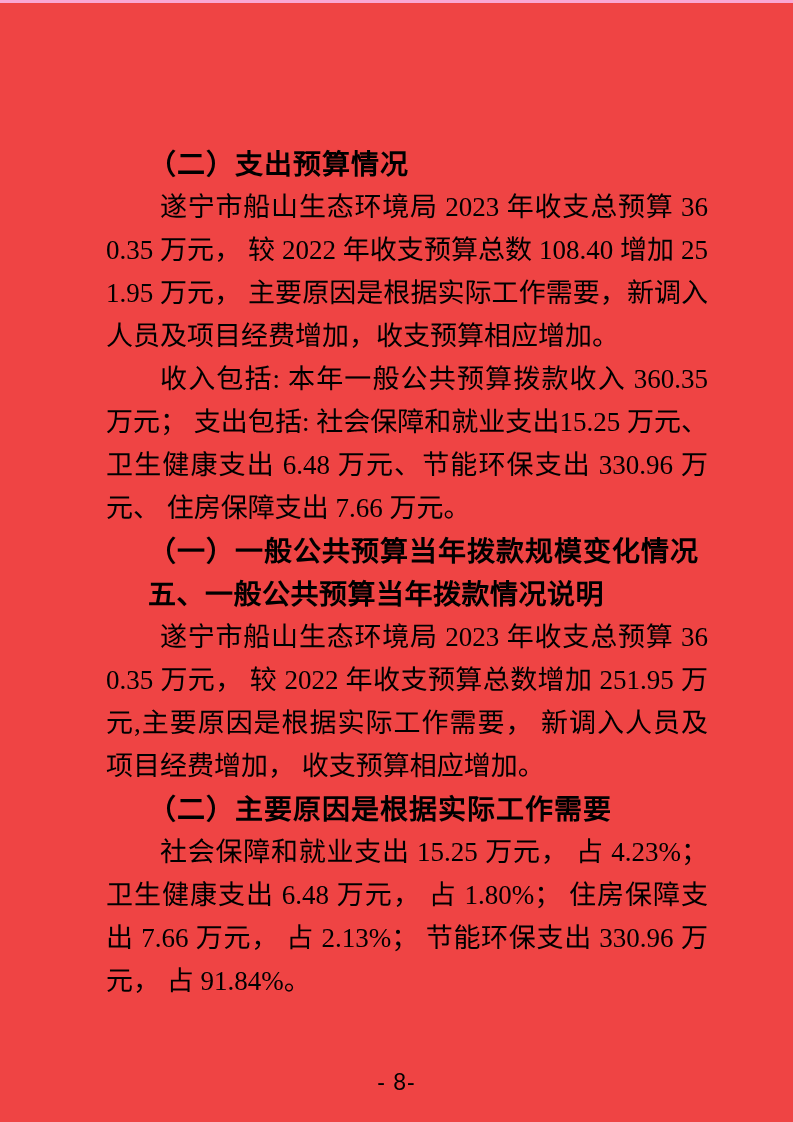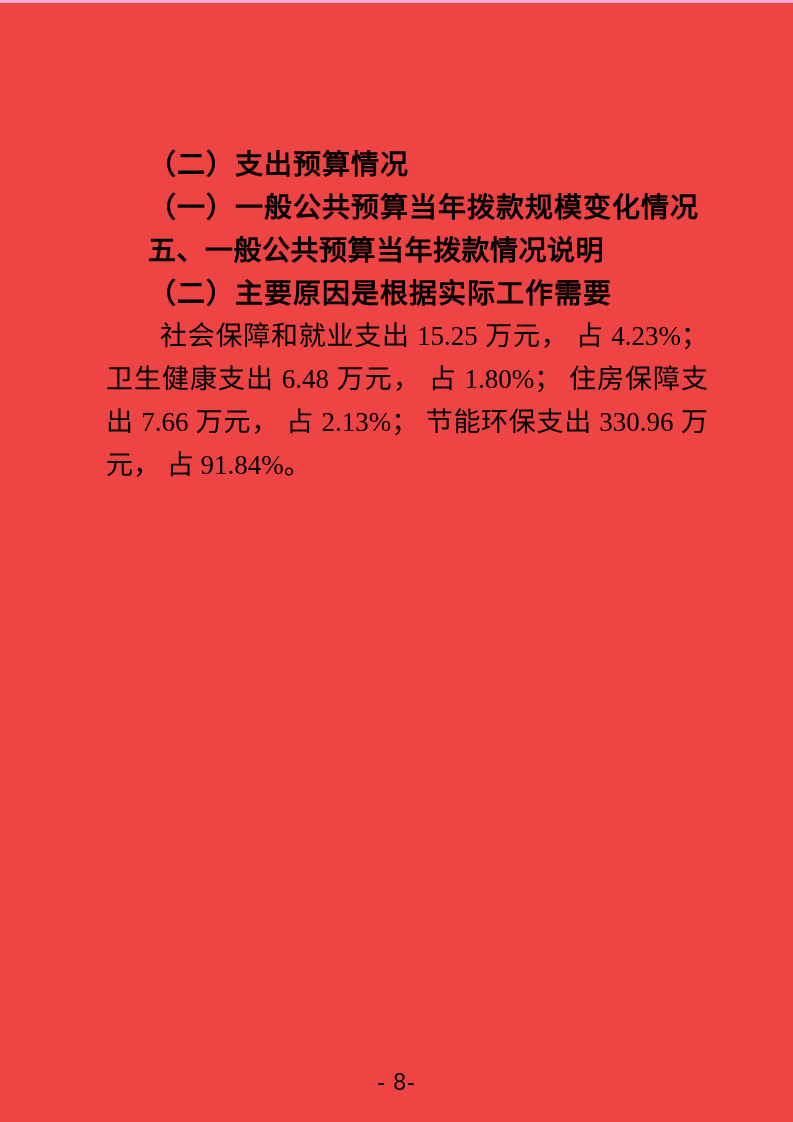--- a/index.html
+++ b/index.html
@@ -64,19 +64,22 @@
     color: #000000;
     letter-spacing: 1px;
   }
 </style>
 </head>
 <body>
 
 <div class="page">
   <div class="content">
     <div class="block h-kai">（二）支出预算情况</div>
+    <div class="block para">遂宁市船山生态环境局 2023 年收支总预算 360.35 万元， 较 2022 年收支预算总数 108.40 增加 251.95 万元， 主要原因是根据实际工作需要，新调入人员及项目经费增加，收支预算相应增加。</div>
+    <div class="block para">收入包括: 本年一般公共预算拨款收入 360.35 万元； 支出包括: 社会保障和就业支出15.25 万元、卫生健康支出 6.48 万元、节能环保支出 330.96 万元、 住房保障支出 7.66 万元。</div>
     <div class="block h-kai">（一）一般公共预算当年拨款规模变化情况</div>
     <div class="block h-hei">五、一般公共预算当年拨款情况说明</div>
+    <div class="block para">遂宁市船山生态环境局 2023 年收支总预算 360.35 万元， 较 2022 年收支预算总数增加 251.95 万元,主要原因是根据实际工作需要， 新调入人员及项目经费增加， 收支预算相应增加。</div>
     <div class="block h-kai">（二）主要原因是根据实际工作需要</div>
     <div class="block para">社会保障和就业支出 15.25 万元， 占 4.23%； 卫生健康支出 6.48 万元， 占 1.80%； 住房保障支出 7.66 万元， 占 2.13%； 节能环保支出 330.96 万元， 占 91.84%。</div>
   </div>
   <div class="footer">- 8-</div>
 </div>
 
 </body></html>

